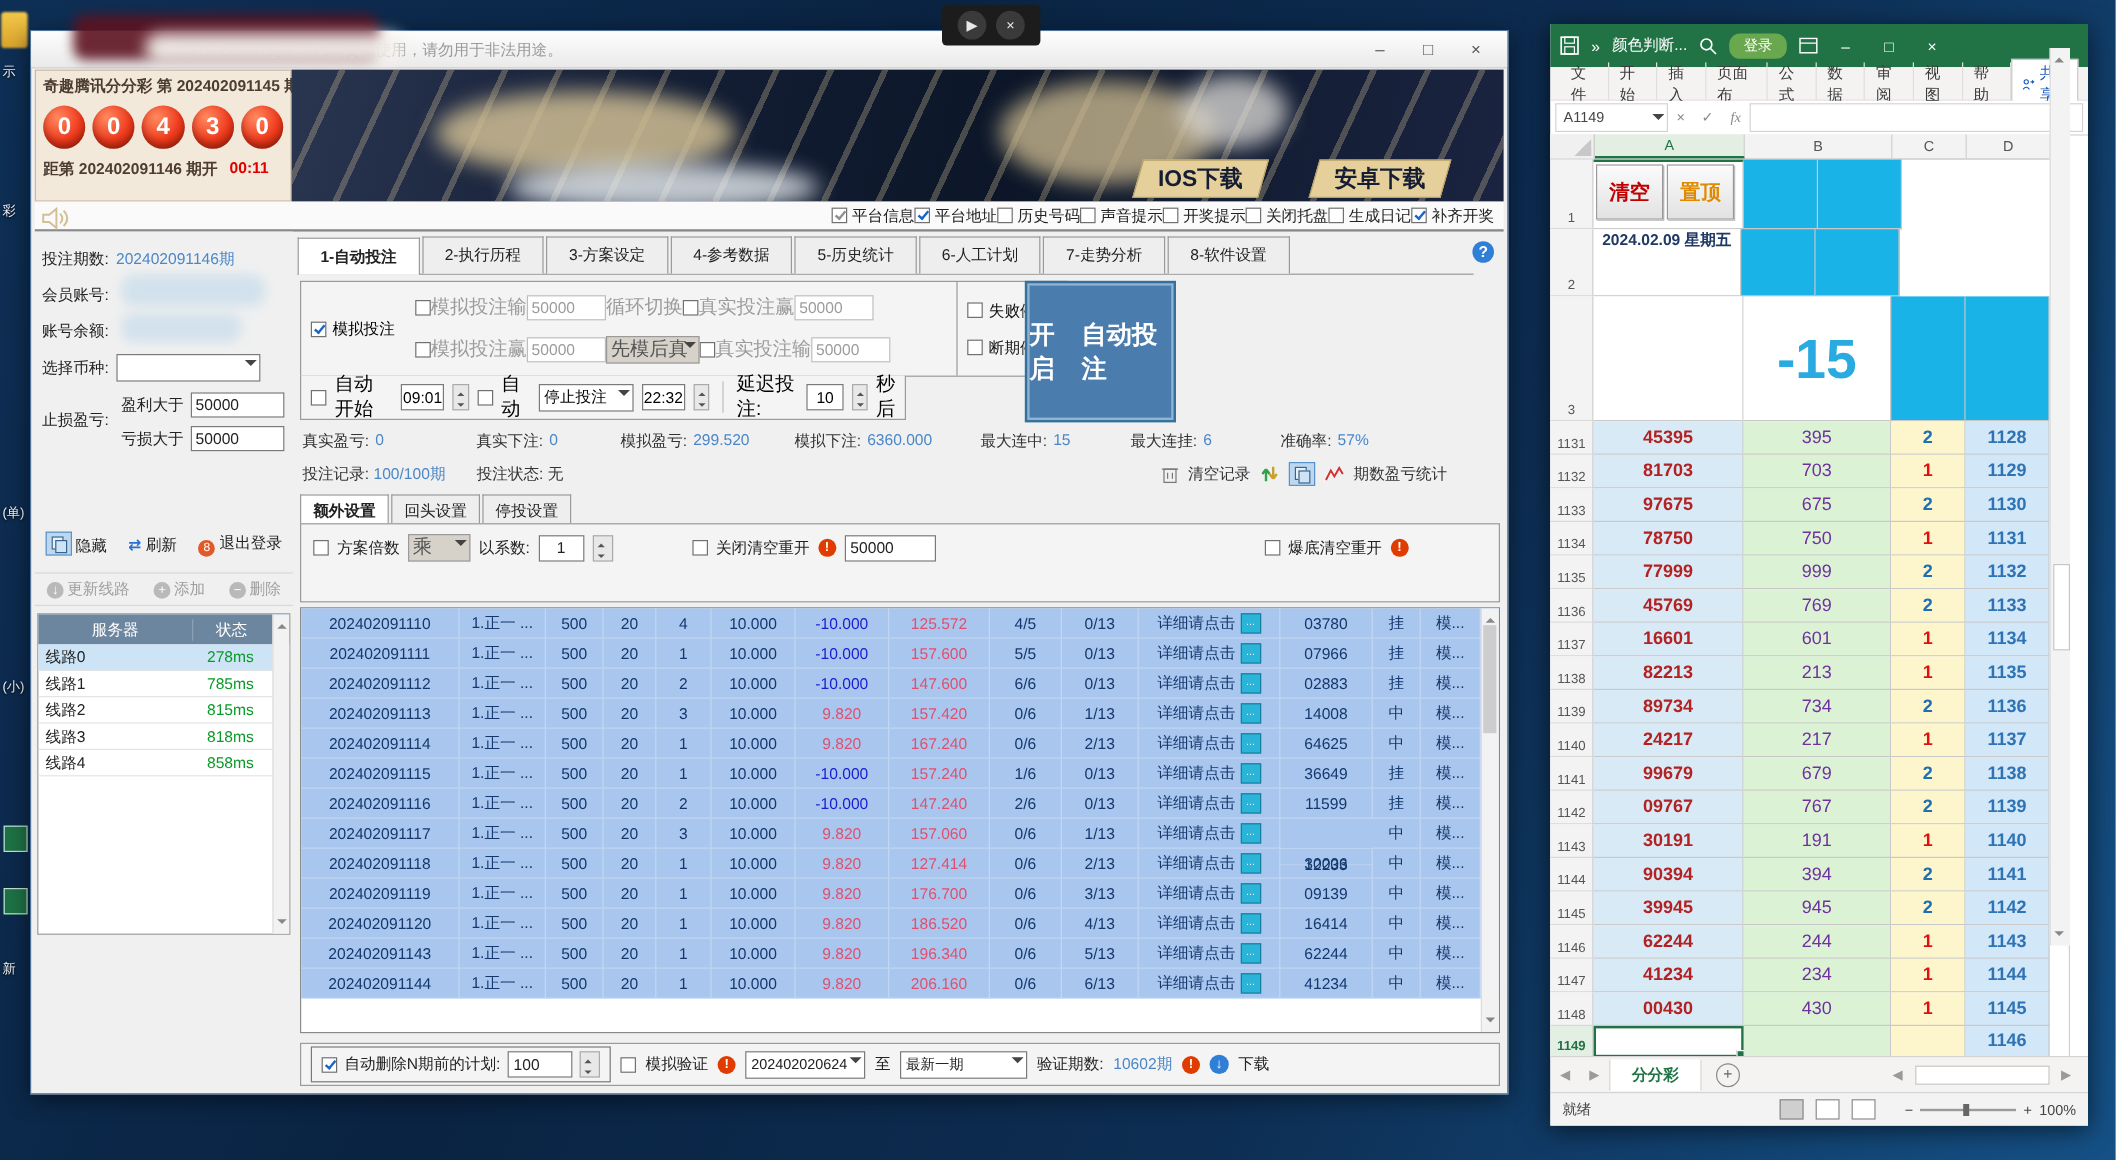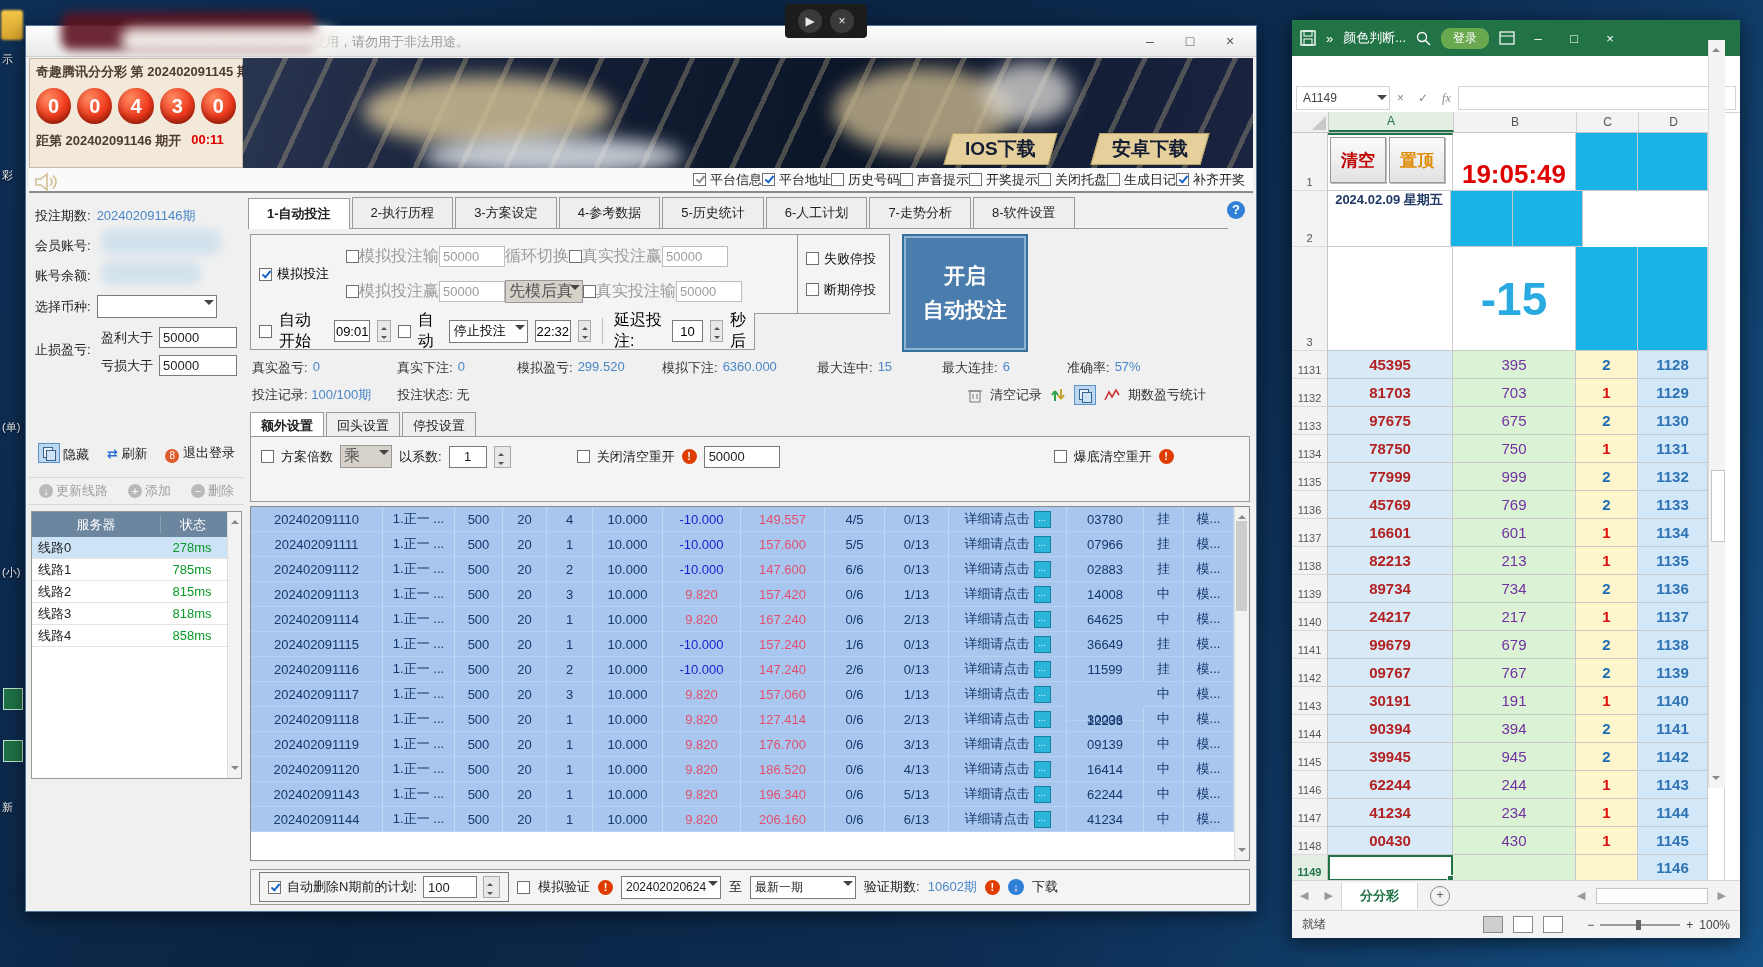--- a/index.html
+++ b/index.html
@@ -94,21 +94,21 @@
   #stop-col{width:92px;border-left:1px solid #9a9a9a;display:flex;flex-direction:column;justify-content:space-around;padding:8px 0 8px 8px;box-sizing:border-box;}
   .stop-item{display:flex;align-items:center;gap:5px;font-size:13px;color:#111;}
   #bet-lower{position:absolute;left:2px;top:120px;width:505px;height:37px;border:1px solid #9a9a9a;border-top:none;background:#f4f4f4;box-sizing:border-box;display:flex;align-items:center;gap:7px;padding-left:8px;}
   .time-box{width:46px;height:20px;border:1px solid #7a7a7a;background:#fff;font-size:13px;display:flex;align-items:center;justify-content:center;}
   .spin{width:15px;height:20px;border:1px solid #aaa;background:#e8e8e8;display:flex;flex-direction:column;}
   .spin i{flex:1;position:relative;}
   .spin i.up::after{content:"";position:absolute;left:3px;top:3px;border:3px solid transparent;border-bottom-color:#555;}
   .spin i.dn::after{content:"";position:absolute;left:3px;top:5px;border:3px solid transparent;border-top-color:#555;}
   .wide-select{width:92px;height:21px;border:1px solid #7a7a7a;background:#fff;font-size:13px;display:flex;align-items:center;padding:0 4px;position:relative;}
   .vsep{width:1px;height:26px;background:#bdbdbd;margin:0 4px;}
-  #start-btn{position:absolute;left:608px;top:43px;width:118px;height:110px;background:#4a7dad;border:2px solid #8fb4d4;outline:2px solid #35719f;color:#fff;font-size:21px;font-weight:bold;display:flex;flex-direction:column;align-items:center;justify-content:center;gap:6px;margin-left:48px;}
+  #start-btn{position:absolute;left:608px;top:43px;width:118px;height:110px;background:#4a7dad;border:2px solid #8fb4d4;outline:2px solid #35719f;color:#fff;font-size:21px;font-weight:bold;display:flex;flex-direction:row;align-items:center;justify-content:center;gap:6px;}
   #bet-modes{position:absolute;left:748px;top:41px;width:255px;height:116px;font-size:13px;color:#111;}
   .mode-line{position:absolute;display:flex;align-items:center;gap:5px;}
   .warn{width:15px;height:15px;border-radius:50%;background:#e03c00;color:#fff;font-size:11px;font-weight:bold;text-align:center;line-height:15px;flex:none;}
   .warn::after{content:"!";}
   
   #stats1{position:absolute;left:4px;top:166px;width:990px;display:flex;font-size:13px;color:#333;}
   #stats1 .st{display:flex;gap:5px;}
   #stats1 .st b{font-weight:normal;color:#4a86c8;}
   #stats2{position:absolute;left:4px;top:192px;width:990px;display:flex;align-items:center;font-size:13px;color:#333;}
   #rec-icons{margin-left:auto;display:flex;align-items:center;gap:8px;}
@@ -564,21 +564,21 @@
             <div class="td" style="width: 46px;">
               <span>4</span>
             </div>
             <div class="td" style="width: 70px;">
               <span>10.000</span>
             </div>
             <div class="td neg" style="width: 78px;">
               <span>-10.000</span>
             </div>
             <div class="td pos" style="width: 84px;">
-              <span>149.557</span>
+              <span>125.572</span>
             </div>
             <div class="td" style="width: 60px;">
               <span>4/5</span>
             </div>
             <div class="td" style="width: 64px;">
               <span>0/13</span>
             </div>
             <div class="td" style="width: 118px;">
               <span>详细请点击</span>
               <div class="dots"></div>
@@ -1188,20 +1188,41 @@
     <span id="xl-login">登录</span>
     <svg width="16" height="14" viewBox="0 0 16 14">
         <rect x="1" y="1" width="14" height="12" fill="none" stroke="#fff" stroke-width="1.2"></rect>
         <line x1="1" y1="5" x2="15" y2="5" stroke="#fff"></line>
       </svg>
     <span class="wbtn">–</span>
     <span class="wbtn">□</span>
     <span class="wbtn">×</span>
   </div>
 
+  <div id="xl-menu">
+    <span id="menu-items" style="display:flex;">
+        <div class="menu-item" style="display: inline-block;">文件</div>
+        <div class="menu-item" style="display: inline-block;">开始</div>
+        <div class="menu-item" style="display: inline-block;">插入</div>
+        <div class="menu-item" style="display: inline-block;">页面布</div>
+        <div class="menu-item" style="display: inline-block;">公式</div>
+        <div class="menu-item" style="display: inline-block;">数据</div>
+        <div class="menu-item" style="display: inline-block;">审阅</div>
+        <div class="menu-item" style="display: inline-block;">视图</div>
+        <div class="menu-item" style="display: inline-block;">帮助</div>
+      </span>
+    <span id="xl-share">
+      <svg width="12" height="12" viewBox="0 0 12 12">
+          <circle cx="4" cy="4" r="2" fill="none" stroke="#185abd"></circle>
+          <path d="M1 11 q3-4 6 0" fill="none" stroke="#185abd"></path>
+          <path d="M8 4 l3 0 M9.5 2.5 l1.5 1.5 -1.5 1.5" fill="none" stroke="#185abd"></path>
+        </svg>
+      <span>共享</span>
+    </span>
+  </div>
 
   <div id="xl-formula">
     <div id="xl-namebox">
         <span>A1149</span>
         <i class="sel-arrow" style="top:8px;"></i>
       </div>
     <span class="fx-ic">×</span>
     <span class="fx-ic">✓</span>
     <span class="fx-ic" style="font-style:italic;font-family:'Liberation Serif',serif;">fx</span>
     <div id="xl-fbar"></div>
@@ -1214,23 +1235,20 @@
       <div class="xh wB">B</div>
       <div class="xh wC">C</div>
       <div class="xh wD">D</div>
     </div>
 
     <div class="xrow" style="height:58px;">
       <div class="xgut">1</div>
       <div class="xc wA" style="background:#fff;align-items:flex-start;justify-content:flex-start;padding:2px;gap:3px;border-top:2px solid #217346;">
         <div class="toolbtn" id="btn-clear">清空</div>
         <div class="toolbtn" id="btn-top">置顶</div>
-      </div>
-      <div class="xc wB" style="background:#fff;align-items:flex-end;">
-        <span id="xl-time">19:05:49</span>
       </div>
       <div class="xc wC cyan"></div>
       <div class="xc wD cyan"></div>
     </div>
     <div class="xrow" style="height:56px;">
       <div class="xgut">2</div>
       <div class="xc wB" style="background:#fff;align-items:flex-start;">
         <span id="xl-date">2024.02.09 星期五</span>
       </div>
       <div class="xc wC cyan"></div>

